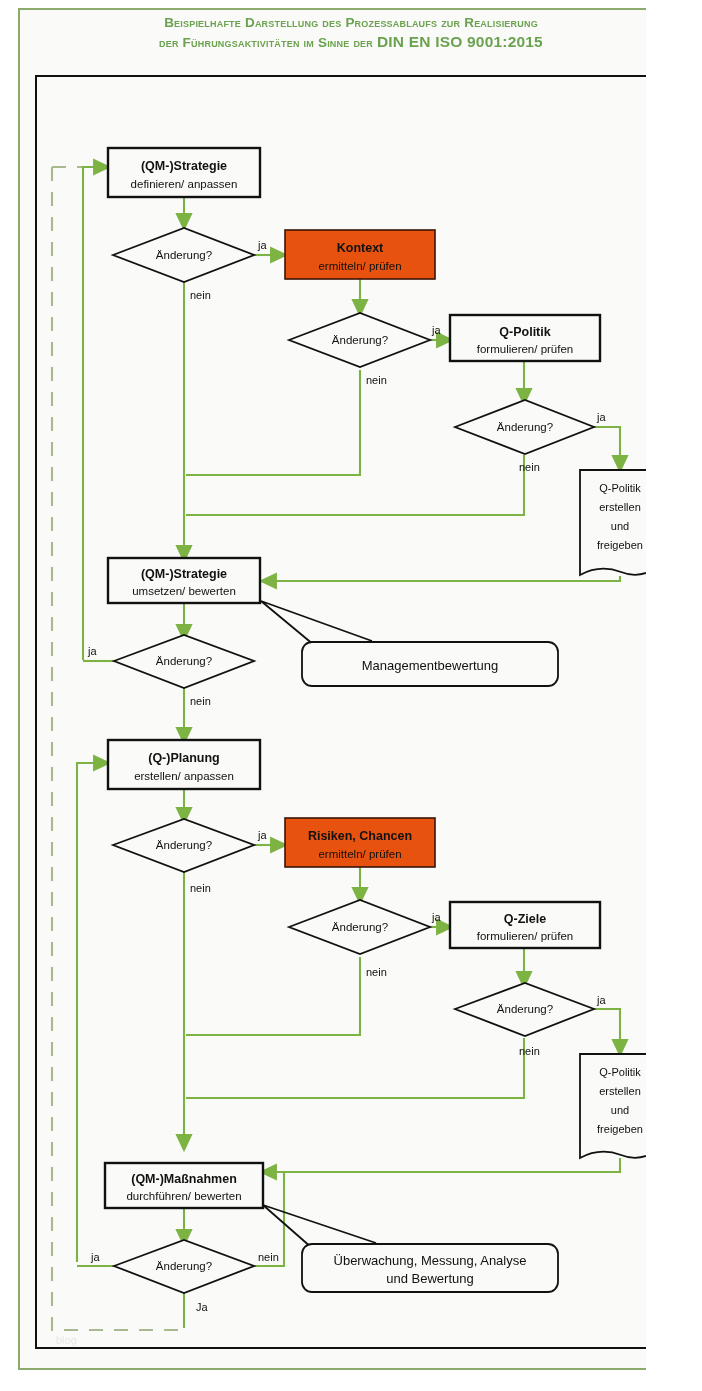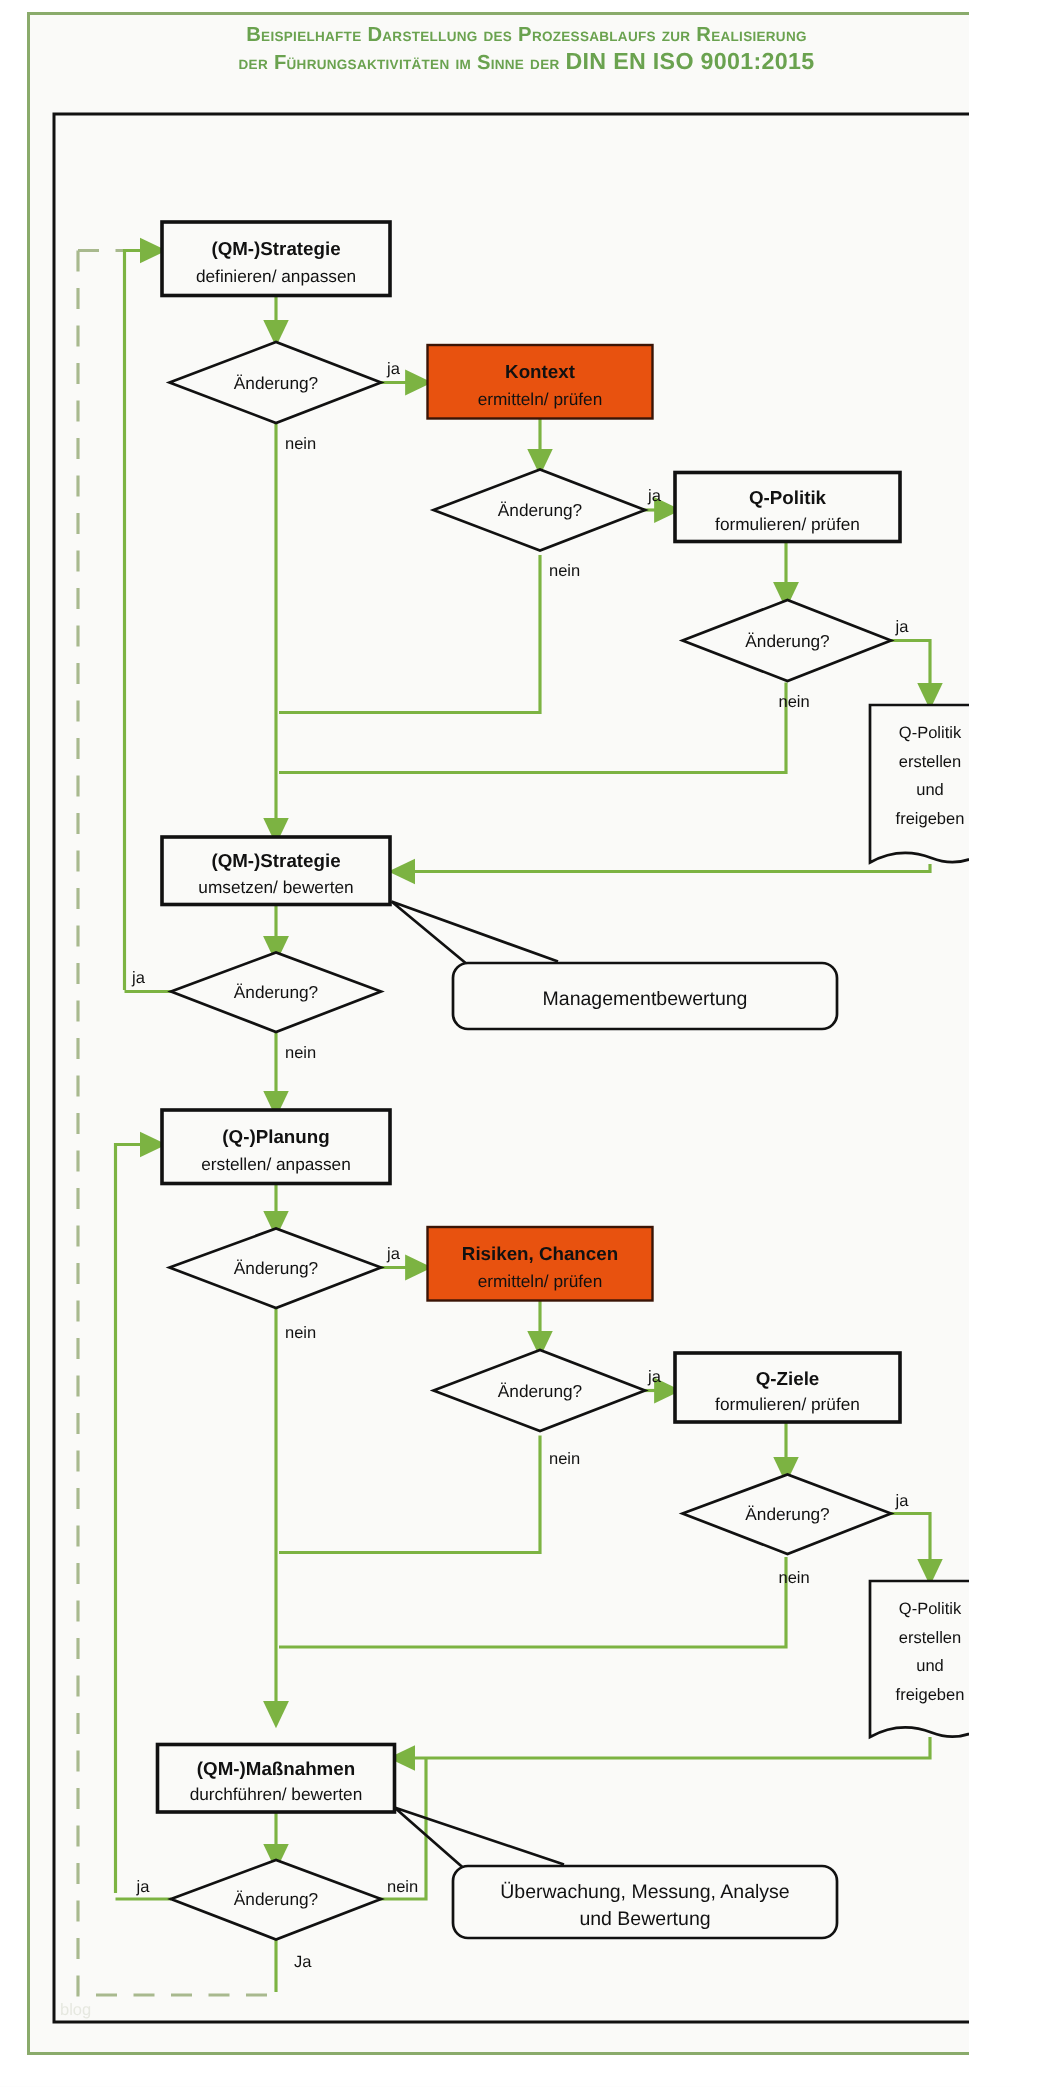--- a/index.html
+++ b/index.html
@@ -9,21 +9,21 @@
   #green-frame{position:absolute;left:18px;top:8px;width:666px;height:1362px;
       border:2px solid #8aab6b;background:#fafaf8;box-sizing:border-box;}
   #title{position:absolute;left:28px;top:14px;width:646px;text-align:center;
       color:#6aa24f;font-weight:bold;line-height:1.35;letter-spacing:.2px;}
   #title .l1{display:block;font-size:13.5px;font-variant:small-caps;}
   #title .l2{display:block;font-size:13.5px;font-variant:small-caps;}
   #title .iso{font-variant:normal;font-size:15.5px;}
   #inner-box{position:absolute;left:35px;top:75px;width:634px;height:1274px;
       border:2px solid #111;background:#fafaf8;box-sizing:border-box;}
   #flow{position:absolute;left:0;top:0;width:702px;height:1391px;}
-  .wm{position:absolute;left:40px;top:1334px;font-size:11px;color:#e6e8e0;}
+  .wm{position:absolute;left:56px;top:1334px;font-size:11px;color:#e6e8e0;}
   text{font-family:"Liberation Sans",sans-serif;}
   .t-bold{font-weight:bold;font-size:12.5px;fill:#111;}
   .t-reg{font-size:11.5px;fill:#111;}
   .t-lbl{font-size:11px;fill:#111;}
   .t-doc{font-size:11px;fill:#111;}
   .t-call{font-size:13px;fill:#111;}
   .shape-box{fill:#fafaf8;stroke:#111;stroke-width:2.4;}
   .shape-hl{fill:#e8520f;stroke:#3a1406;stroke-width:1.6;}
   .shape-dia{fill:#fafaf8;stroke:#111;stroke-width:1.8;}
   .shape-doc{fill:#fafaf8;stroke:#111;stroke-width:1.8;}

